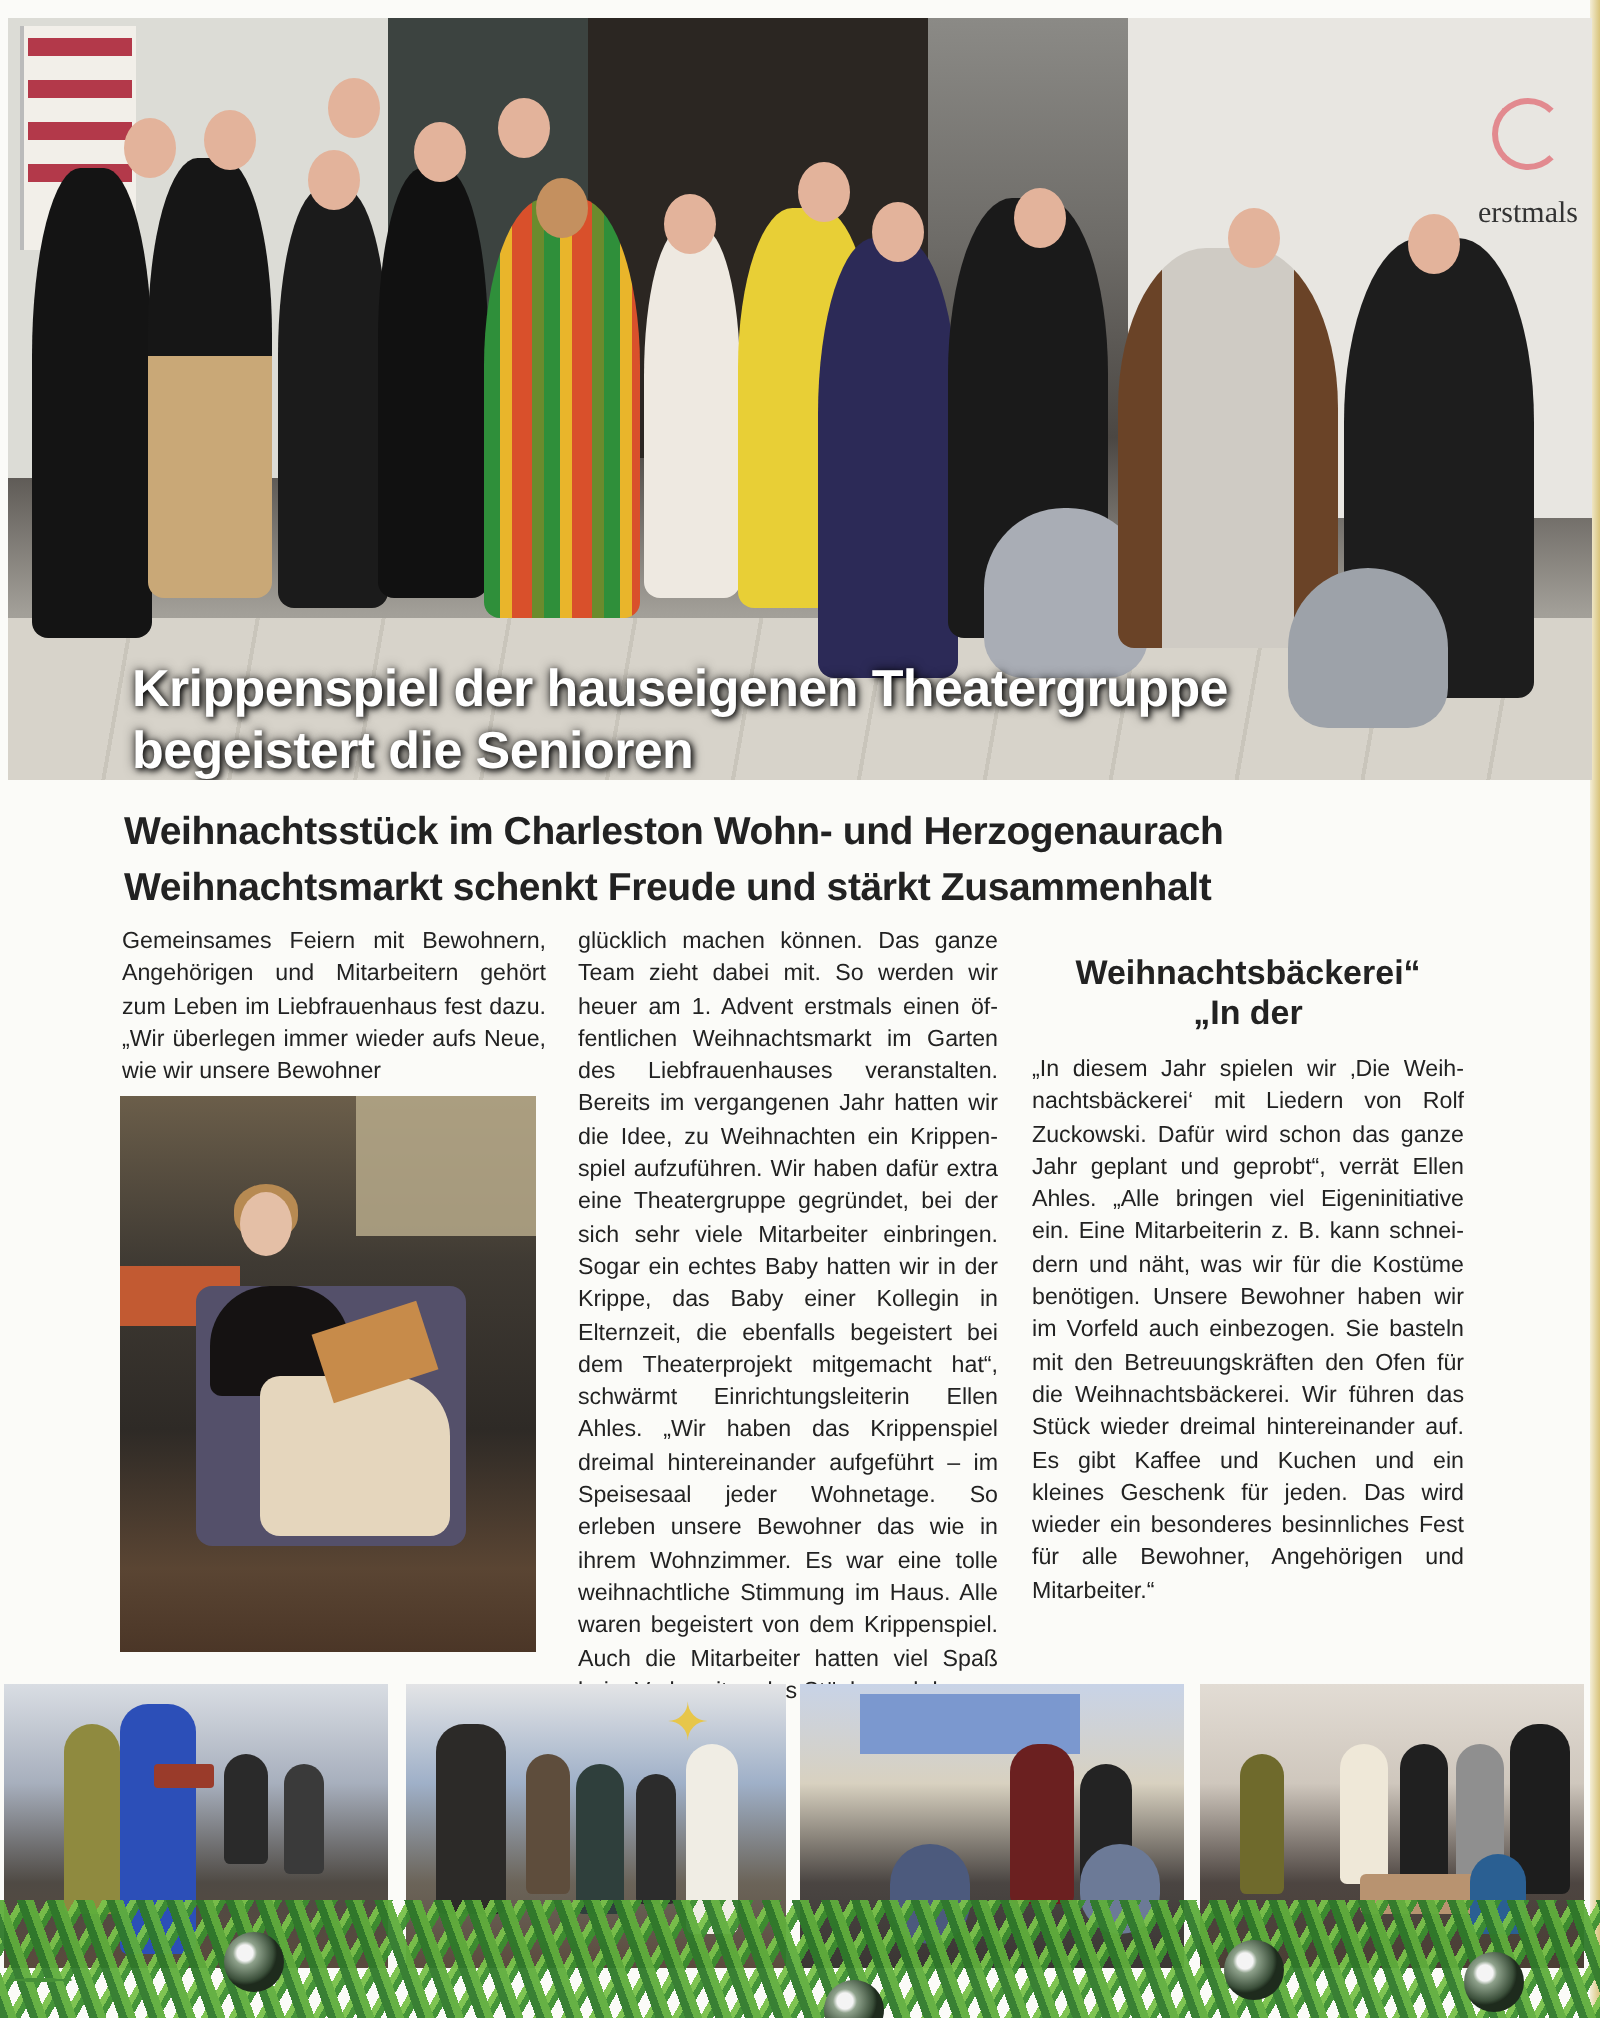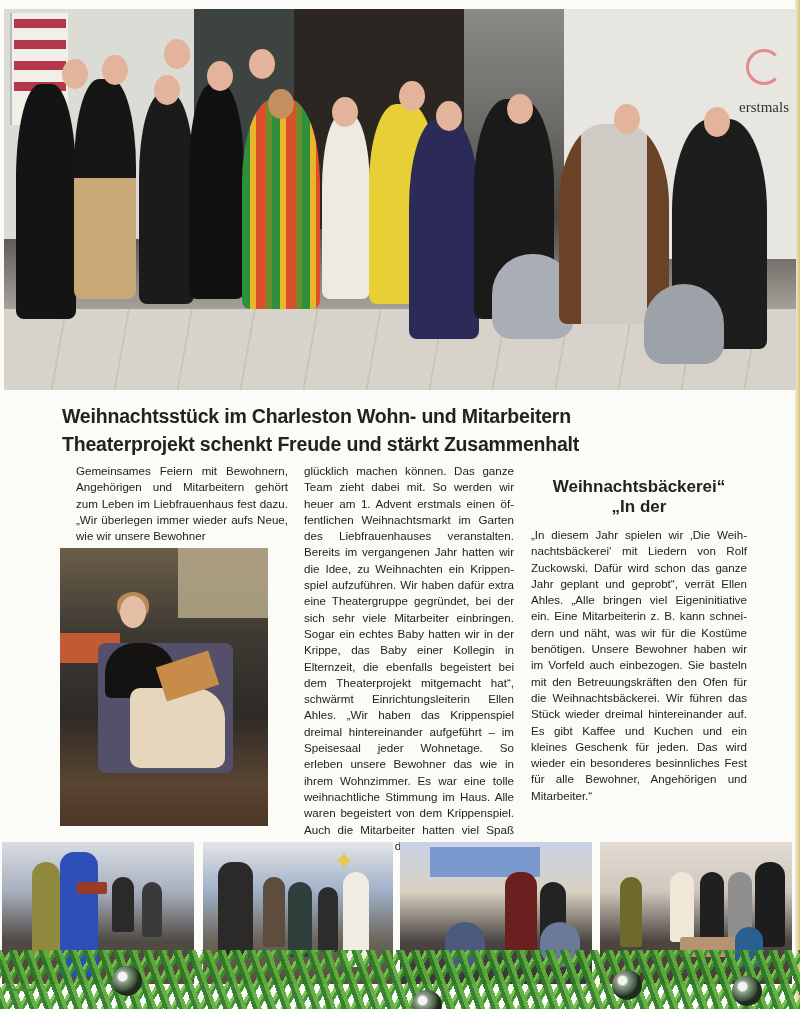--- a/index.html
+++ b/index.html
@@ -27,21 +27,21 @@
 
   .hero-title { position: absolute; left: 62px; top: 320px; color: #ffffff; font-weight: bold;
     font-size: 26px; line-height: 31px; letter-spacing: -0.3px;
     text-shadow: 1px 1px 3px #000, 0 0 6px rgba(0,0,0,.7); }
 
   
   .subtitle { position: absolute; left: 62px; top: 402px; font-weight: bold; font-size: 19.5px;
     line-height: 28px; color: #222; letter-spacing: -0.2px; }
 
   
-  .col { position: absolute; font-size: 11.6px; line-height: 16.3px; color: #222; text-align: justify; hyphens: manual; margin-left: 15px; }
+  .col { position: absolute; font-size: 11.6px; line-height: 16.3px; color: #222; text-align: justify; hyphens: manual; }
   .col1 { left: 61px; top: 463px; width: 212px; }
   .col2 { left: 289px; top: 463px; width: 210px; }
   .col3 { left: 516px; top: 463px; width: 216px; }
   .col p { margin: 0; }
 
   .inset-photo { position: absolute; left: 60px; top: 548px; width: 208px; height: 278px; overflow:hidden;
     background: linear-gradient(180deg, #6b5e4a 0%, #3f3a33 30%, #2e2a26 60%, #5a4533 85%, #4b3627 100%); }
   .inset-photo .wallpaper { position:absolute; right:0; top:0; width:90px; height:70px; background:#b6a98a; opacity:.85; }
   .inset-photo .chair { position:absolute; left:38px; top:95px; width:135px; height:130px; background:#54506a; border-radius:8px; }
   .inset-photo .woman-top { position:absolute; left:45px; top:95px; width:70px; height:55px; background:#151212; border-radius:30px 30px 6px 6px; }
@@ -110,26 +110,28 @@
   <div class="person" style="left:470px;top:90px;width:80px;height:220px;background:#1a1a1a;"></div>
   <div class="head" style="left:503px;top:85px;"></div>
   <div class="person" style="left:488px;top:245px;width:82px;height:85px;background:#a9adb5;border-radius:40px 40px 20px 20px;"></div>
   <div class="person" style="left:555px;top:115px;width:110px;height:200px;background:linear-gradient(90deg,#6a4327 0 20%,#cfcbc4 20% 80%,#6a4327 80%);"></div>
   <div class="head" style="left:610px;top:95px;"></div>
   <div class="person" style="left:668px;top:110px;width:95px;height:230px;background:#1d1d1d;"></div>
   <div class="head" style="left:700px;top:98px;"></div>
   <div class="person" style="left:640px;top:275px;width:80px;height:80px;background:#9da2a9;border-radius:40px 40px 20px 20px;"></div>
 
   <div class="hero-title">
+    <div>Krippenspiel der hauseigenen Theatergruppe</div>
+    <div>begeistert die Senioren</div>
   </div>
 </div>
 
 <div class="subtitle">
-  <div>Weihnachtsstück im Charleston Wohn- und Mitarbeitern</div>
-  <div>Theaterprojekt schenkt Freude und stärkt Zusammenhalt</div>
+  <div>Weihnachtsstück im Charleston Wohn- und Herzogenaurach</div>
+  <div>Weihnachtsmarkt schenkt Freude und stärkt Zusammenhalt</div>
 </div>
 
 <div class="col col1">
   <p>Gemeinsames Feiern mit Bewohnern, Angehörigen und Mitarbeitern gehört zum Leben im Liebfrauenhaus fest dazu. „Wir überlegen immer wieder aufs Neue, wie wir unsere Bewohner</p>
 </div>
 
 <div class="inset-photo">
   <div class="wallpaper"></div>
   <div class="table"></div>
   <div class="chair"></div>

